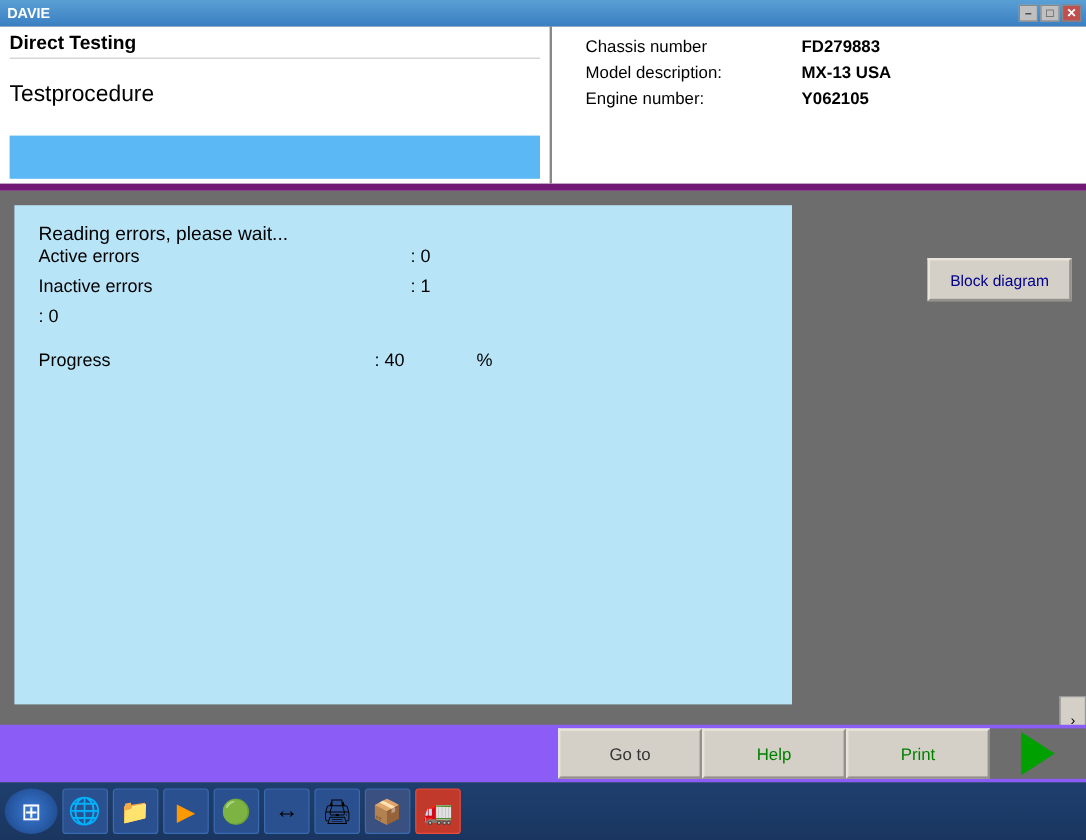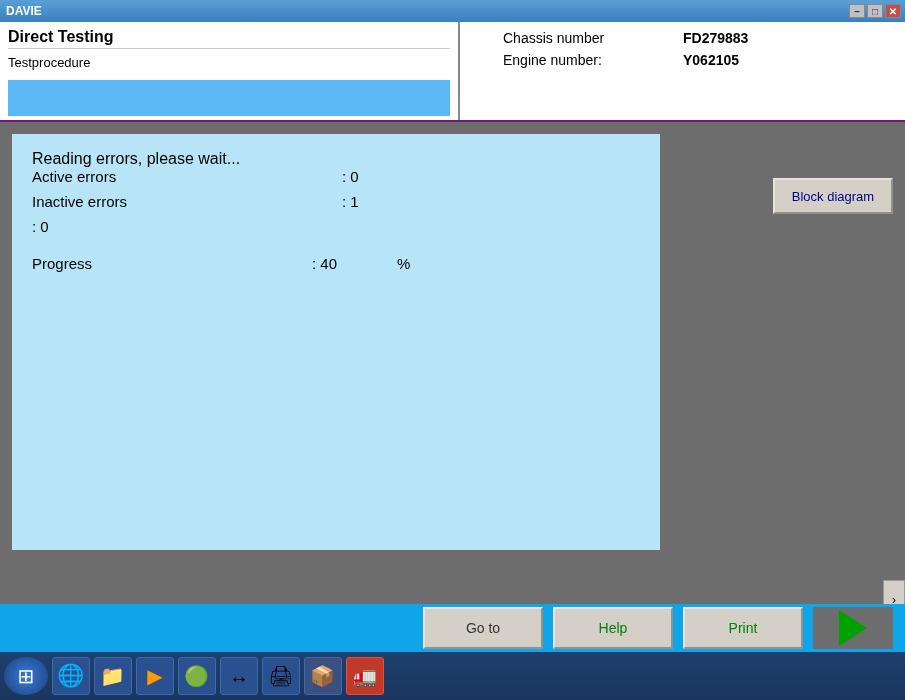--- a/index.html
+++ b/index.html
@@ -42,36 +42,35 @@
       border: 1px solid #888;
     }
     .titlebar-btn.minimize { background: #c0c0c0; color: #333; }
     .titlebar-btn.maximize { background: #c0c0c0; color: #333; }
     .titlebar-btn.close { background: #c0504d; color: white; }
 
     
     #header {
       display: flex;
       background: white;
-      border-bottom: 2px solid #701a75;
-      gap: 15px;
+      border-bottom: 6px solid #701a75;
     }
     #header-left {
       width: 460px;
       border-right: 2px solid #888;
       padding: 4px 8px;
     }
     #header-left .title-row {
       font-size: 16px;
       font-weight: bold;
       padding: 2px 0;
     }
     #header-left .subtitle-row {
-      font-size: 13px;
-      padding: 6px 0;
+      font-size: 19px;
+      padding: 19px 0;
       border-top: 1px solid #ccc;
     }
     #header-left .blue-bar {
       background: #5bb8f5;
       height: 36px;
       margin-top: 4px;
     }
     #header-right {
       flex: 1;
       padding: 8px 28px;
@@ -165,26 +164,26 @@
       cursor: pointer;
     }
 
     
     #bottom-toolbar {
       position: absolute;
       bottom: 48px;
       left: 0;
       right: 0;
       height: 48px;
-      background: #0ea5e9;
+      background: #8b5cf6;
       display: flex;
       align-items: center;
       justify-content: flex-end;
-      padding-right: 12px;
-      gap: 10px;
+      padding-right: 0;
+      gap: 0;
     }
     .toolbar-btn {
       height: 42px;
       min-width: 120px;
       background: #d4d0c8;
       border: 2px outset #e8e4dc;
       font-size: 14px;
       color: #008000;
       cursor: pointer;
       display: flex;
@@ -261,20 +260,24 @@
 <div id="header">
   <div id="header-left">
     <div class="title-row">Direct Testing</div>
     <div class="subtitle-row">Testprocedure</div>
     <div class="blue-bar"></div>
   </div>
   <div id="header-right">
     <div class="info-row">
       <span class="info-label">Chassis number</span>
       <span class="info-value">FD279883</span>
+    </div>
+    <div class="info-row">
+      <span class="info-label">Model description:</span>
+      <span class="info-value">MX-13 USA</span>
     </div>
     <div class="info-row">
       <span class="info-label">Engine number:</span>
       <span class="info-value">Y062105</span>
     </div>
   </div>
 </div>
 
 <div id="main">
   <div id="reading-panel">

